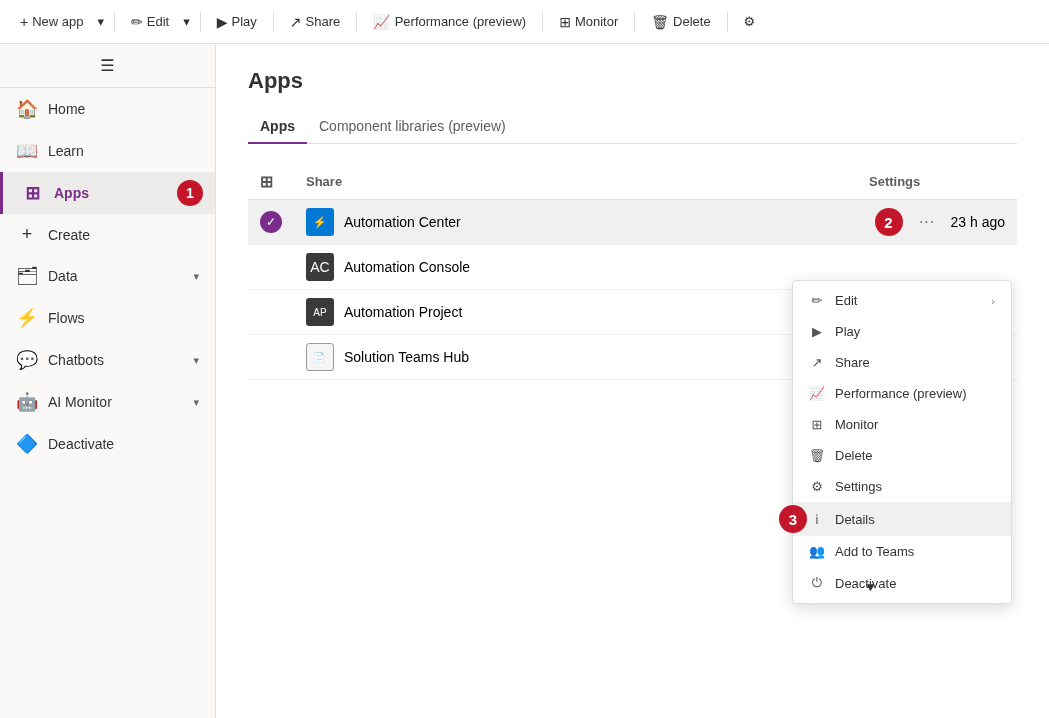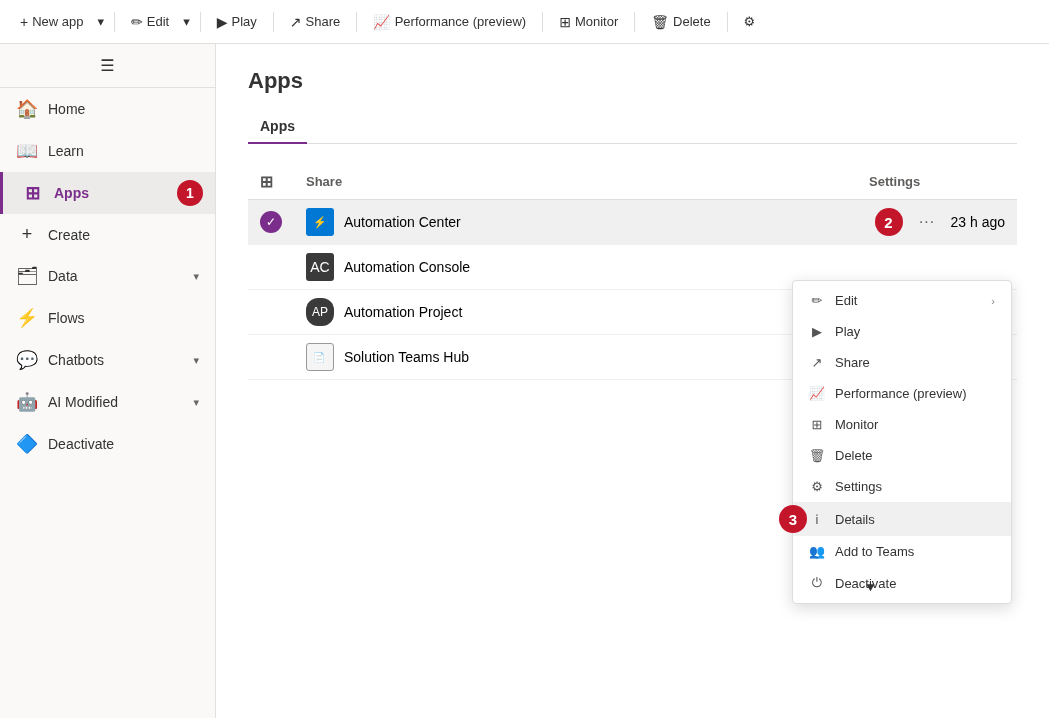--- a/index.html
+++ b/index.html
@@ -207,36 +207,39 @@
     </div>
 
     <div class="sidebar-item">
       <span class="item-icon">💬</span>
       <span class="item-label">Chatbots</span>
       <span class="chevron">▾</span>
     </div>
 
     <div class="sidebar-item">
       <span class="item-icon">🤖</span>
-      <span class="item-label">AI Modified</span>
+      <span class="item-label">AI Monitor</span>
       <span class="chevron">▾</span>
     </div>
 
     <div class="sidebar-item">
       <span class="item-icon">🔷</span>
       <span class="item-label">Deactivate</span>
     </div>
   </div>
 
   <div class="content">
     <h1 class="page-title">Apps</h1>
 
     <div class="tabs">
       <div class="tab active">
         <span>Apps</span>
+      </div>
+      <div class="tab">
+        <span>Component libraries (preview)</span>
       </div>
     </div>
 
     <table class="apps-table">
       <thead>
         <tr>
           <th class="col-check">
             <span style="font-size:16px; color:#555;">⊞</span>
           </th>
           <th>
@@ -273,21 +276,21 @@
     <div class="app-icon" style="background:#3a3a3a; color:#fff; font-size:14px;">AC</div>
     <span>Automation Console</span>
   </div>
             </td>
             <td style="text-align: right;"><span></span></td>
           </tr>
           <tr>
             <td></td>
             <td>
               <div class="app-row-inner">
-    <div class="app-icon" style="background:#3a3a3a; color:#fff; font-size:12px;border-radius:12px;">AP</div>
+    <div class="app-icon" style="background:#3a3a3a; color:#fff; font-size:10px;">AP</div>
     <span>Automation Project</span>
   </div>
             </td>
             <td style="text-align: right;"><span></span></td>
           </tr>
           <tr>
             <td></td>
             <td>
               <div class="app-row-inner">
     <div class="app-icon" style="border:1px solid #999; color:#555; font-size:10px; background:#f5f5f5;">📄</div>

